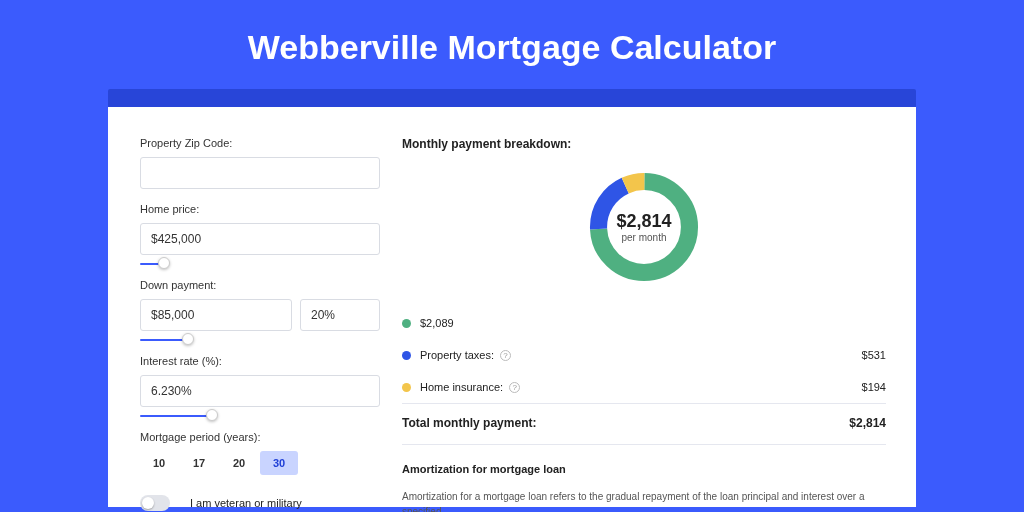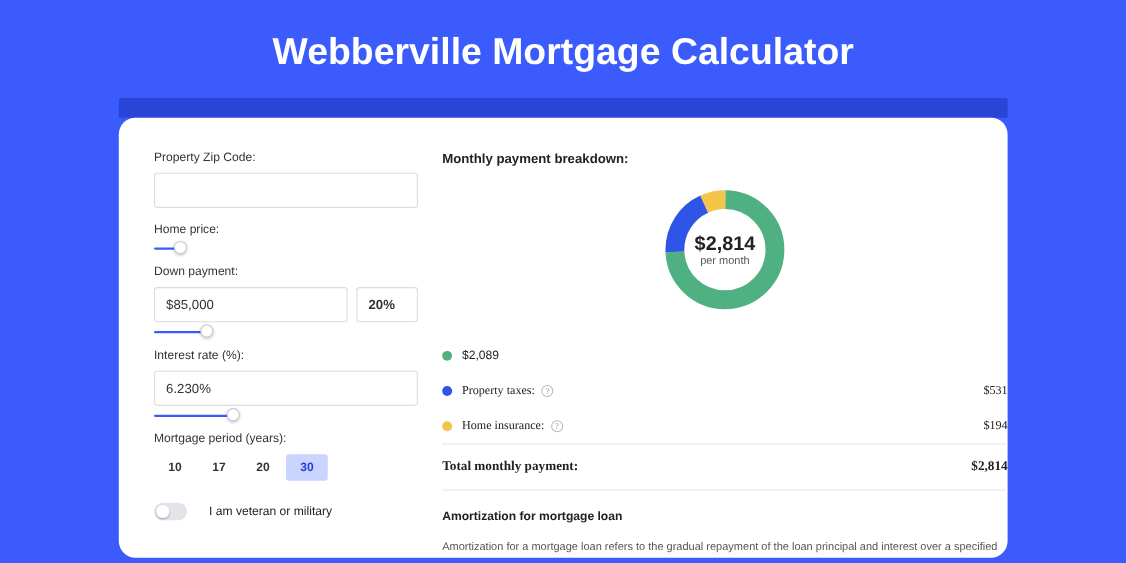--- a/index.html
+++ b/index.html
@@ -30,28 +30,28 @@
     height: 18px;
   }
   .card {
     background: #fff;
     margin: 0 108px;
     height: 400px;
     display: flex;
     padding: 30px 0 0 32px;
     gap: 22px;
     color: #222;
-    border-radius: 15px;
   }
   .left {
     width: 240px;
     flex: none;
   }
   .right {
     flex: 1;
+    padding-right: 30px;
   }
   .field-label {
     font-size: 11px;
     color: #333;
     margin-bottom: 8px;
   }
   .text-input {
     width: 100%;
     height: 32px;
     border: 1px solid #d9dce3;
@@ -83,21 +83,21 @@
     width: 12px;
     height: 12px;
     border-radius: 50%;
     background: #fff;
     border: 1px solid #ccc;
     box-shadow: 0 1px 3px rgba(0,0,0,0.25);
     transform: translateX(-50%);
   }
   .dp-row { display: flex; gap: 8px; }
   .dp-row .text-input:first-child { flex: 1; }
-  .dp-row .text-input:last-child { width: 56px; font-weight: bold; }
+  .dp-row .text-input:last-child { width: 80px; }
   .period-row { display: flex; gap: 2px; }
   .period-btn {
     width: 38px;
     height: 24px;
     font-size: 11px;
     border: none;
     background: transparent;
     color: #333;
     font-weight: 600;
     border-radius: 3px;
@@ -157,21 +157,21 @@
     justify-content: center;
   }
   .donut-amount { font-size: 18px; font-weight: 700; }
   .donut-sub { font-size: 10px; color: #555; }
   .legend { font-size: 11px; }
   .legend-row {
     display: flex;
     align-items: center;
     padding: 10px 0;
   }
-  .legend-row + .legend-row { border-top: none; font-family: Liberation Serif, serif; }
+  .legend-row + .legend-row { border-top: none; }
   .legend-row.total {
     border-top: 1px solid #e5e7ef;
     font-weight: 700;
     font-size: 12px;
     padding-top: 12px;
     gap: 16px;
   }
   .dot {
     width: 9px;
     height: 9px;
@@ -211,20 +211,21 @@
 
     <div class="left">
 
       <div class="field-block">
         <div class="field-label">Property Zip Code:</div>
         <input class="text-input" value="" style="">
       </div>
 
       <div class="field-block with-slider">
         <div class="field-label">Home price:</div>
+        <input class="text-input" value="$425,000" style="">
       </div>
       <div class="slider">
         <div class="slider-track" style="width:10%"></div>
         <div class="slider-thumb" style="left:10%"></div>
       </div>
 
       <div class="field-block with-slider">
         <div class="field-label">Down payment:</div>
         <div class="dp-row">
           <input class="text-input" value="$85,000" style="">

